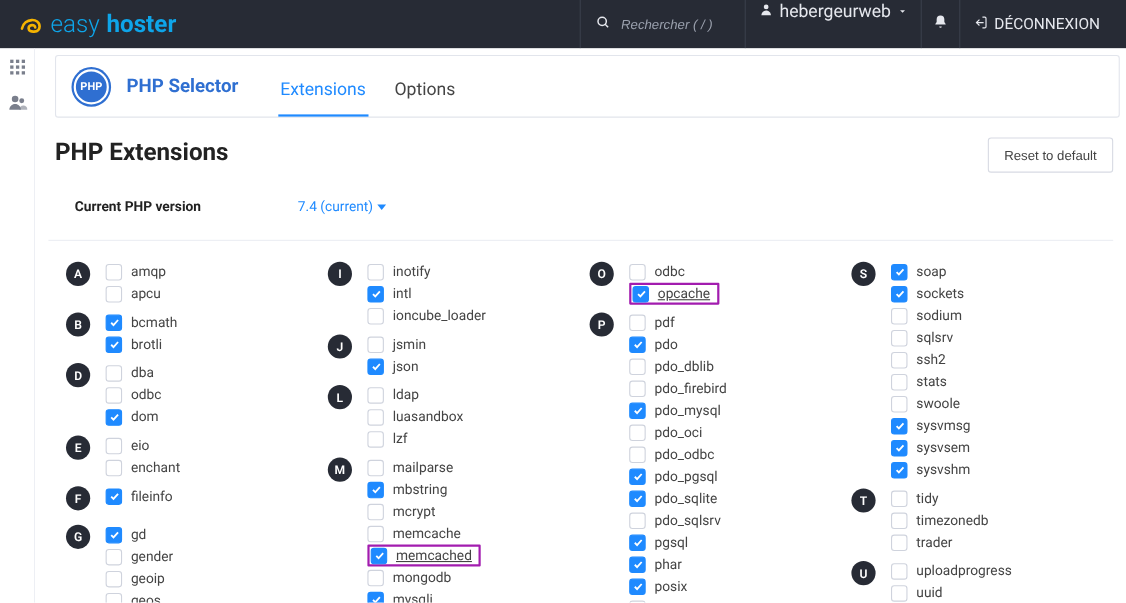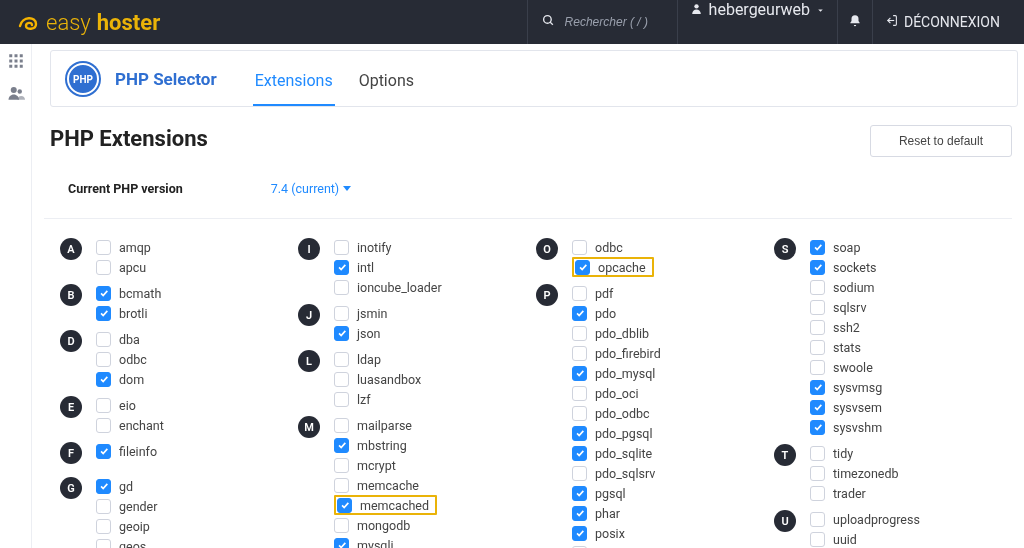--- a/index.html
+++ b/index.html
@@ -1,21 +1,21 @@
 <!DOCTYPE html>
 <html><head>
 <meta charset="utf-8">
 <style>
   * { box-sizing: border-box; }
   html, body { margin:0; padding:0; font-family: -apple-system, BlinkMacSystemFont, "Segoe UI", Roboto, Helvetica, Arial, sans-serif; font-size:13px; color:#333; background:#fff;}
   .page-shell{width:1024px;height:548px;overflow:hidden;position:relative;}
 
   
   .topbar{height:44px;background:#272b35;color:#fff;display:flex;align-items:center;padding:0 12px 0 0;}
-  .logo{display:flex;align-items:center;gap:6px;padding:0 16px;height:100%;font-size:22px;font-weight:300;color:#eab308;}
+  .logo{display:flex;align-items:center;gap:6px;padding:0 16px;height:100%;font-size:22px;font-weight:300;color:#0ea5e9;}
   .logo b{font-weight:700;}
   .logo-swirl{width:24px;height:24px;display:inline-block;}
   .spacer{flex:1;}
   .search-wrap{display:flex;align-items:center;gap:8px;color:#bfc3cc;font-style:italic;font-size:12px;border-left:1px solid #3a3f4b;border-right:1px solid #3a3f4b;height:100%;padding:0 14px;}
   .search-wrap input{background:transparent;border:none;outline:none;color:#fff;font-style:italic;font-size:12px;width:100px;}
   .search-wrap input::placeholder{color:#9aa0ad;font-style:italic;}
   .user-menu{display:flex;align-items:flex-start;gap:6px;padding:0 12px;height:100%;border-right:1px solid #3a3f4b;font-size:16px;color:#e6e8ee;}
   .bell-wrap{display:flex;align-items:center;justify-content:center;padding:0 10px;height:100%;border-right:1px solid #3a3f4b;}
   .logout{display:flex;align-items:center;gap:6px;padding:0 12px;height:100%;font-size:14px;color:#e6e8ee;}
 
@@ -29,41 +29,41 @@
   .ph-card{border:1px solid #e2e5ec;border-radius:3px;margin:6px 6px 18px 6px;padding:10px 14px 0 14px;display:flex;align-items:flex-start;gap:14px;}
   .php-icon{width:36px;height:36px;border-radius:50%;background:#2f6fd1;position:relative;display:flex;align-items:center;justify-content:center;font-size:10px;font-weight:700;color:#fff;flex-shrink:0;}
   .php-icon::before{content:"";position:absolute;inset:2px;border:2px solid #fff;border-radius:50%;}
   .ph-title{font-size:17px;font-weight:700;color:#2f6fd1;line-height:36px;white-space:nowrap;}
   .tabs{display:flex;gap:22px;margin-left:22px;padding-top:10px;}
   .tab{font-size:16px;color:#444;padding:0 2px 14px 2px;cursor:pointer;}
   .tab.active{color:#1f8aff;border-bottom:2px solid #1f8aff;}
 
   .section-title{font-size:22px;font-weight:700;color:#222;padding:0 0 0 6px;margin:0 0 6px 0;}
   .section-head{display:flex;align-items:center;justify-content:space-between;padding:0 12px 20px 12px;}
-  .reset-btn{border:1px solid #d7dae3;border-radius:3px;background:#fff;color:#444;font-size:12px;padding:8px 28px;cursor:pointer;}
+  .reset-btn{border:1px solid #d7dae3;border-radius:3px;background:#fff;color:#444;font-size:12px;padding:8px 14px;cursor:pointer;}
 
   .version-row{display:flex;align-items:center;gap:88px;padding:4px 12px 22px 36px;font-size:12.5px;}
   .version-label{font-weight:700;color:#222;}
   .version-value{color:#1f8aff;cursor:pointer;display:flex;align-items:center;gap:4px;}
   .caret-down{width:0;height:0;border-left:4px solid transparent;border-right:4px solid transparent;border-top:5px solid #1f8aff;display:inline-block;}
 
   .divider{height:1px;background:#eceef3;margin:0 12px 18px 12px;}
 
   
   .ext-grid{display:grid;grid-template-columns:repeat(4,1fr);gap:0;padding:0 12px 0 28px;}
   .ext-col{min-width:0;}
   .letter-badge{width:22px;height:22px;border-radius:50%;background:#272b35;color:#fff;font-size:11px;font-weight:600;display:flex;align-items:center;justify-content:center;flex-shrink:0;margin-top:1px;margin-bottom:12px;}
   .letter-col{width:22px;flex-shrink:0;}
   .ext-list{display:flex;flex-direction:column;margin-bottom:6px;}
   .ext-row{display:flex;align-items:center;gap:8px;font-size:12.5px;color:#444;height:20px;margin-bottom:0px;}
   .chk{width:15px;height:15px;border:1px solid #cfd3dd;border-radius:3px;display:inline-flex;align-items:center;justify-content:center;background:#fff;flex-shrink:0;}
   .chk.on{background:#1f8aff;border-color:#1f8aff;}
   .chk.on svg{display:block;}
   .chk svg{display:none;}
-  .highlighted{border:2px solid #eab308;padding:1px 6px 1px 1px;border-radius:1px;}
+  .highlighted{border:2px solid #a21caf;padding:1px 6px 1px 1px;border-radius:1px;text-decoration:underline;}
   .group-wrap{display:flex;gap:14px;align-items:flex-start;}
 
 </style>
 </head>
 <body>
 <div class="page-shell">
 
 <div class="topbar">
   <div class="logo">
     <span class="logo-swirl">

